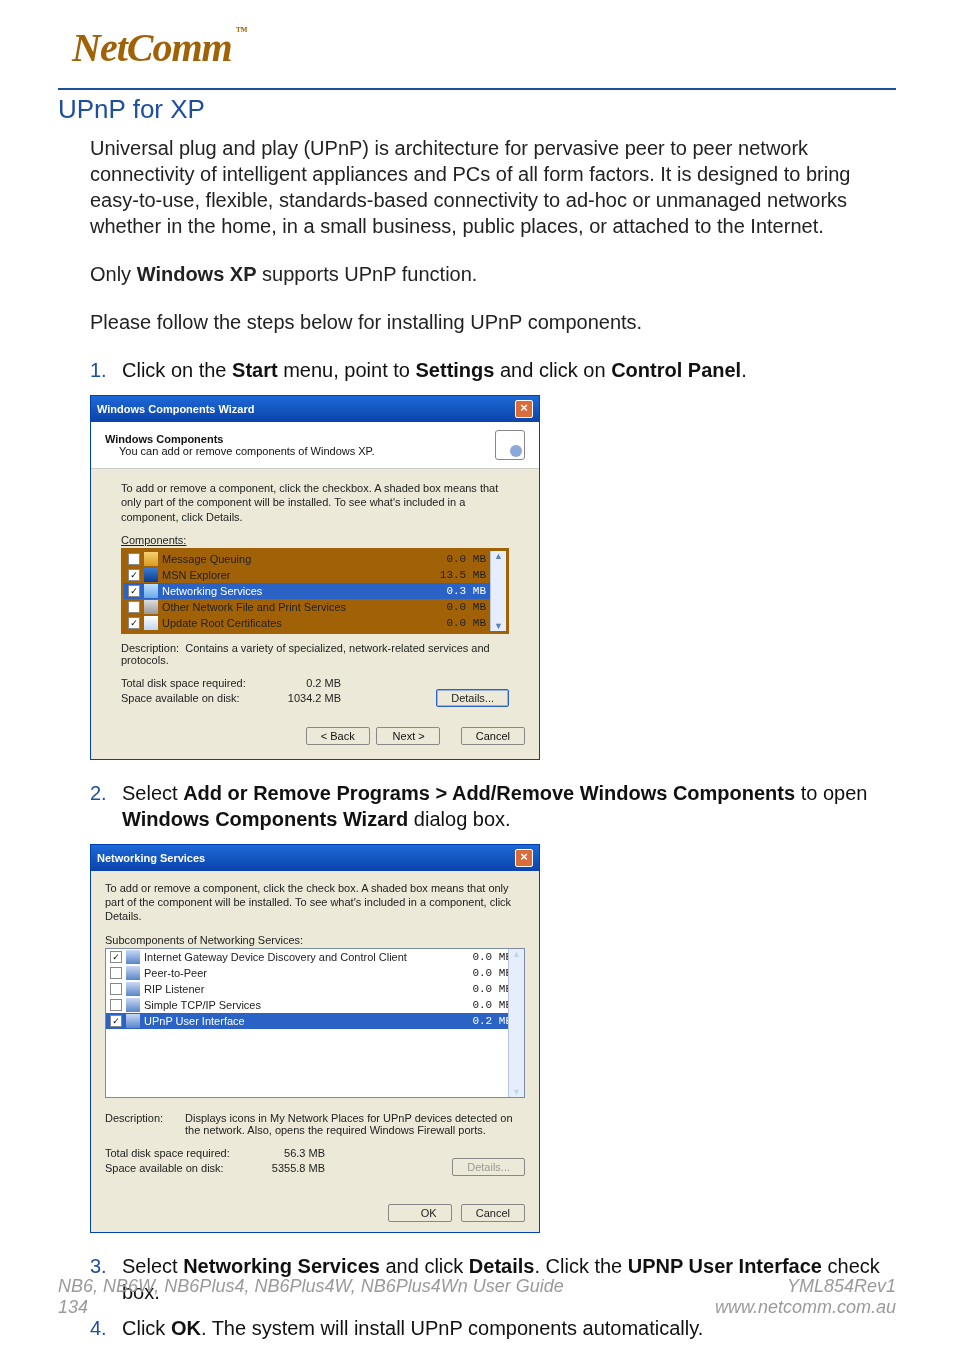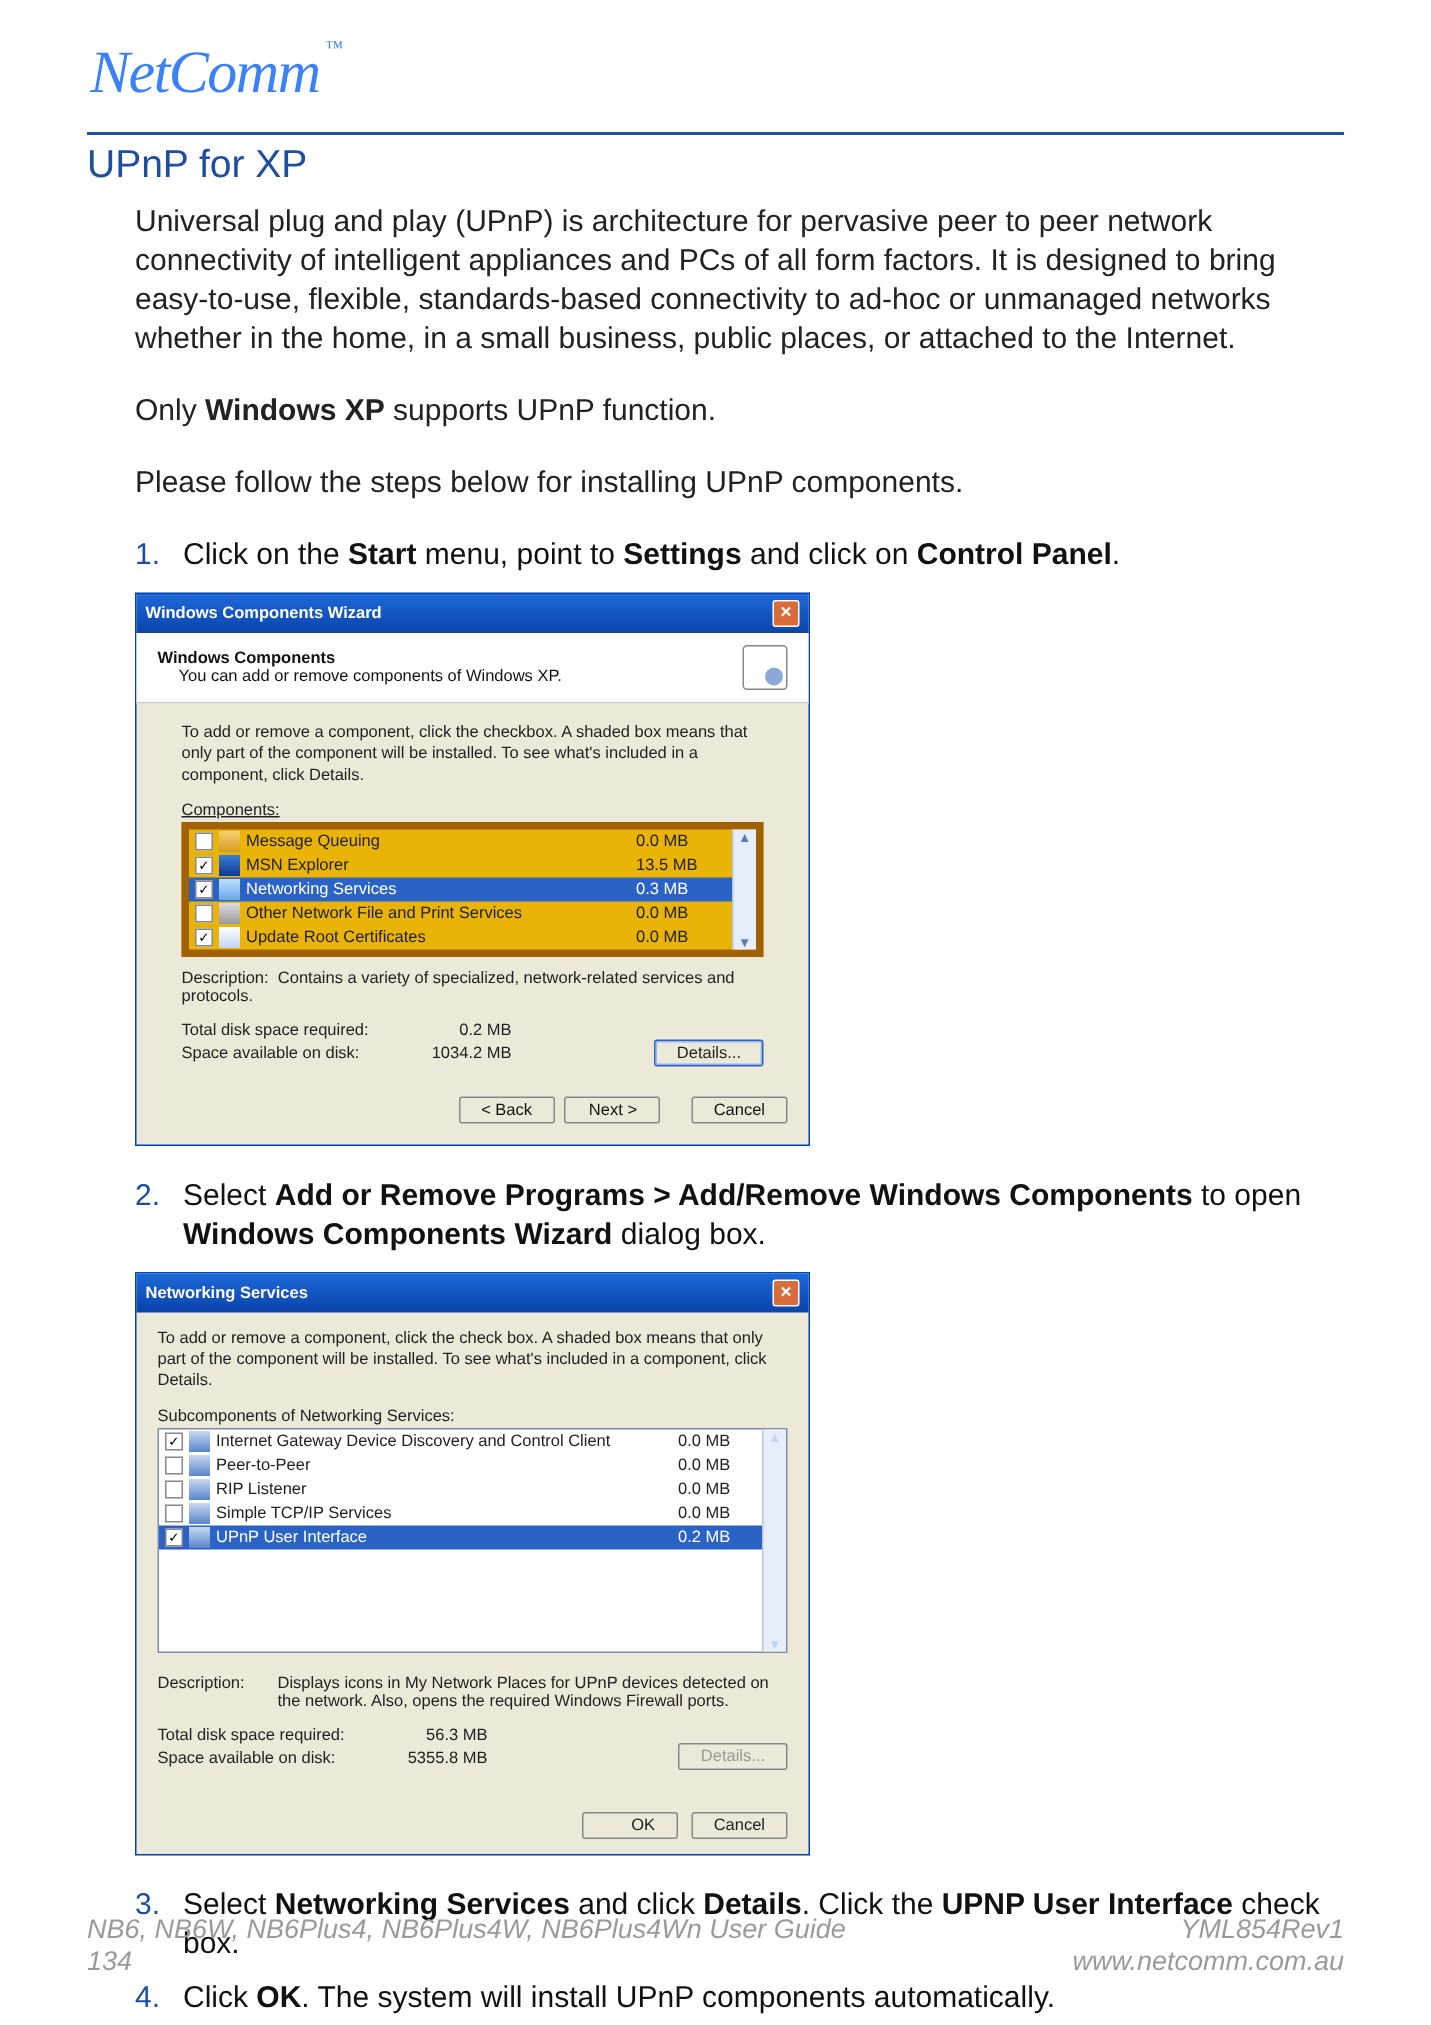--- a/index.html
+++ b/index.html
@@ -5,21 +5,21 @@
   * { box-sizing: border-box; margin: 0; padding: 0; }
   body {
     font-family: "Helvetica Neue", Arial, sans-serif;
     width: 954px;
     height: 1350px;
     background: #fff;
     position: relative;
     padding: 20px 58px 0 58px;
     color: #111;
   }
-  .logo { position: absolute; top: 24px; left: 60px; font-style: italic; font-weight: 400; font-size: 40px; color: #3b82f6; letter-spacing: -1px; font-family: Georgia, serif; }
+  .logo { position: absolute; top: 24px; left: 72px; font-style: italic; font-weight: 700; font-size: 40px; color: #a16207; letter-spacing: -1px; font-family: Georgia, serif; }
   .logo .tm { font-size: 12px; vertical-align: top; font-style: normal; margin-left: 4px; }
   .content { margin-top: 68px; }
   .section-title { color: #1d4ea0; font-size: 26px; font-weight: 500; border-top: 2px solid #1d4ea0; padding-top: 4px; margin-bottom: 10px; }
   .body-text { font-size: 20px; line-height: 1.3; margin: 0 0 22px 32px; color: #222; font-weight: 300; }
   .body-text b { font-weight: 600; }
   .steps { margin-left: 32px; }
   .step-row { display: flex; margin-bottom: 10px; font-size: 20px; font-weight: 300; line-height: 1.3; }
   .step-num { color: #1d4ea0; width: 32px; flex-shrink: 0; }
   .step-text b { font-weight: 600; }
 
@@ -30,34 +30,34 @@
   .dlg1-head { background: #fff; padding: 8px 14px; display: flex; justify-content: space-between; align-items: center; border-bottom: 1px solid #ccc; }
   .dlg1-head-txt { font-size: 11px; }
   .dlg1-head-txt .b { font-weight: 700; display: block; }
   .dlg1-head-txt .sub { margin-left: 14px; }
   .win-icon { width: 30px; height: 30px; background: #fff; border: 1px solid #888; border-radius: 3px; position: relative; }
   .win-icon::after { content: ""; position: absolute; right: 2px; bottom: 2px; width: 12px; height: 12px; background: #8aa8d8; border-radius: 50%; }
 
   .dlg-body { padding: 12px 30px 10px; color: #222; }
   .dlg-body .instr { margin-bottom: 10px; line-height: 1.3; }
   .list-lbl { margin-bottom: 2px; text-decoration: underline; }
-  .comp-list { border: 5px solid #a16207; background: #eab308; position: relative; }
+  .comp-list { border: 3px solid #a16207; background: #a16207; position: relative; }
   .comp-row { display: flex; align-items: center; padding: 1px 4px; }
   .comp-row.sel { background: #2a63c5; color: #fff; }
   .comp-row .cb { width: 12px; height: 12px; border: 1px solid #888; margin-right: 4px; display: inline-flex; align-items: center; justify-content: center; font-size: 9px; background:#fff; color:#000;}
   .comp-row .cb.c::before { content: "✓"; }
   .comp-row .ic { width: 14px; height: 14px; margin-right: 4px; display:inline-block; }
   .ic-env { background: linear-gradient(#f5d070,#d89b20); }
   .ic-msn { background: linear-gradient(#3b7cd6,#0b3b8e); }
   .ic-net { background: linear-gradient(#bfe0ff,#6aa8e8); }
   .ic-fps { background: linear-gradient(#ddd,#999); }
   .ic-cert { background: linear-gradient(#fff,#c0d5f0); }
   .ic-node { background: linear-gradient(#c7d9f5,#5a85c9); }
   .comp-row .nm { flex: 1; }
-  .comp-row .sz { width: 60px; text-align: left; }
+  .comp-row .sz { width: 60px; text-align: right; font-family: Liberation Mono, monospace; }
   .scroll-col { position: absolute; right: 0; top: 0; bottom: 0; width: 16px; background: #e6eefb; border-left: 1px solid #b8c6e0; display: flex; flex-direction: column; justify-content: space-between; align-items: center; }
   .scroll-col span { font-size: 9px; color: #5d7fb8; }
   .desc-line { margin: 8px 0 10px; }
   .stats { display: flex; justify-content: space-between; align-items: flex-end; }
   .stats-left { line-height: 1.4; }
   .btn { background: #ece9d8; border: 1px solid #888; padding: 2px 14px; font-size: 11px; border-radius: 2px; cursor: pointer; display: inline-block; }
   .btn.def { border: 1px solid #2a63c5; box-shadow: 0 0 0 1px #99b5e8 inset; }
   .btn.dis { color: #999; }
   .dlg-foot { text-align: right; padding: 10px 14px 14px; }
   .dlg-foot .btn { margin-left: 6px; min-width: 64px; }

